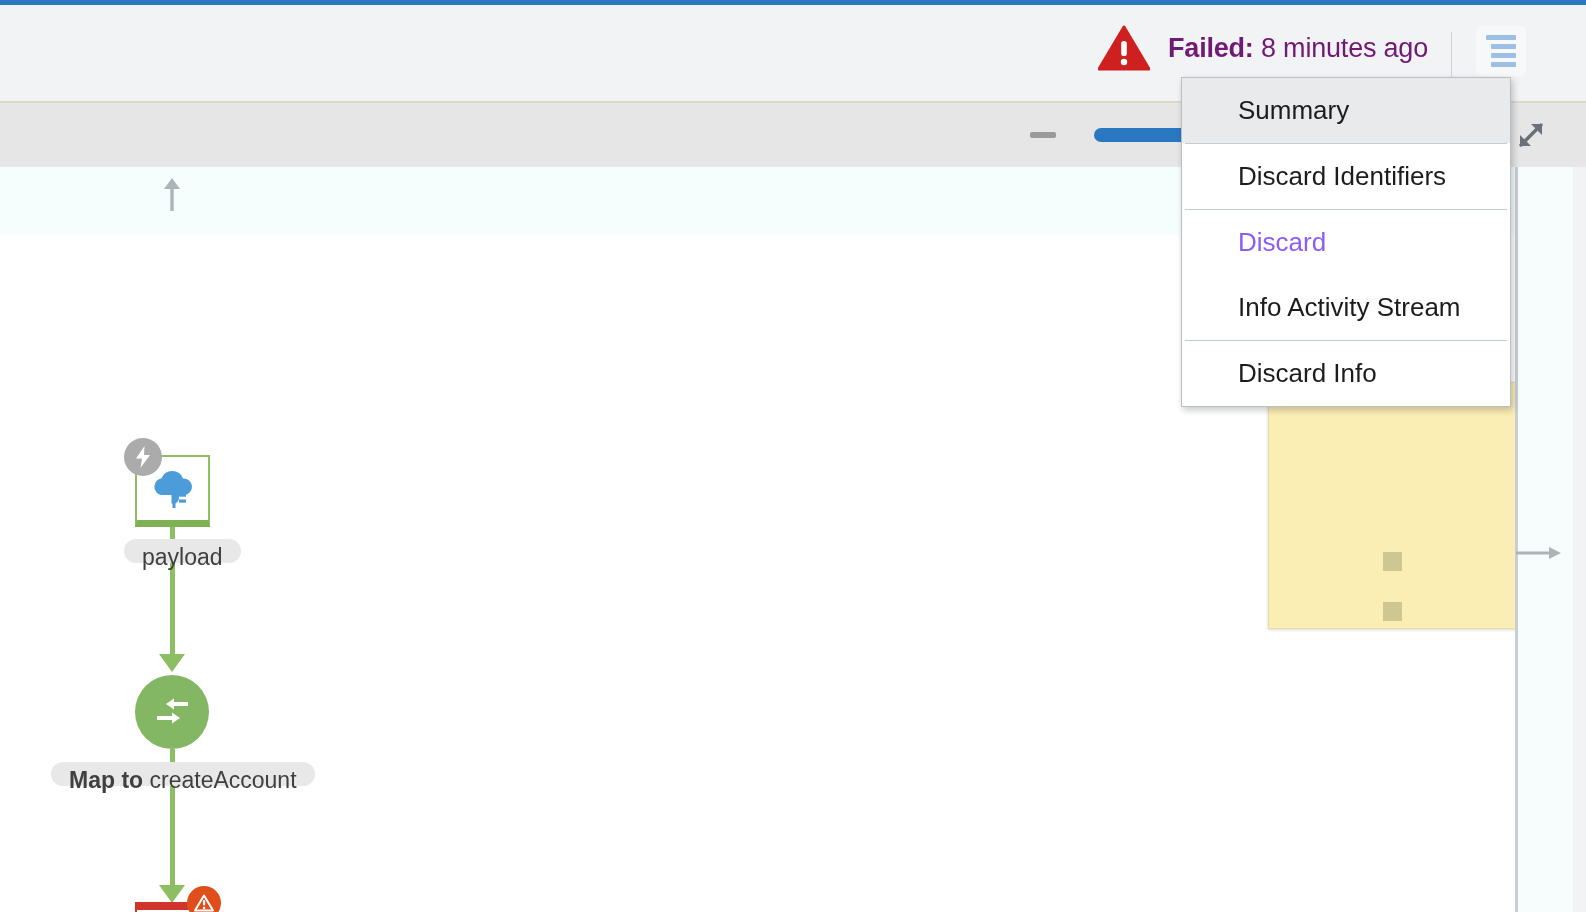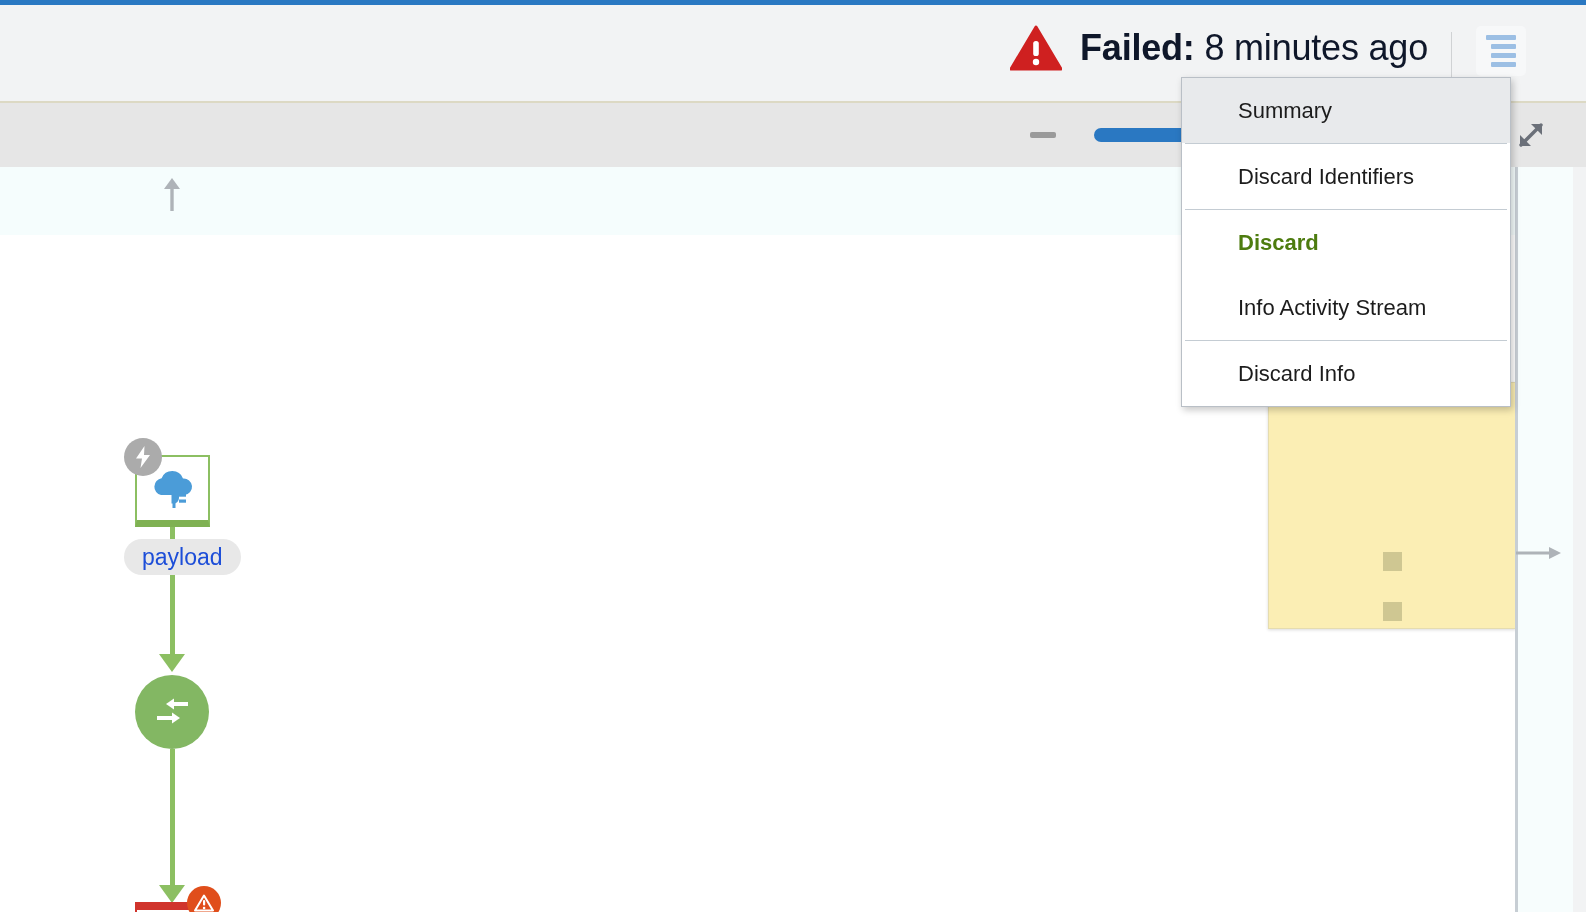--- a/index.html
+++ b/index.html
@@ -21,21 +21,21 @@
   .header {
     position: absolute; left: 0; top: 5px; width: 1586px; height: 96px;
     background: #f2f3f4;
   }
   .status-group {
     position: absolute; right: 158px; top: 20px;
     display: flex; align-items: center; gap: 18px;
   }
   .warn-triangle { width: 52px; height: 46px; display: block; }
   .status-text {
-    font-size: 36px; color: #0f172a; white-space: nowrap;
+    font-size: 27px; color: #701a75; white-space: nowrap;
     letter-spacing: -0.2px;
     text-align: right;
   }
   .status-text b { font-weight: bold; }
   .hdr-divider {
     position: absolute; right: 134px; top: 27px;
     width: 1px; height: 46px; background: #d0d2d4;
   }
   .menu-btn {
     position: absolute; right: 60px; top: 21px;
@@ -140,22 +140,22 @@
     position: absolute; left: 187px; top: 719px;
     width: 34px; height: 34px; border-radius: 50%;
     background: #e04e1b;
     display: flex; align-items: center; justify-content: center;
     cursor: pointer;
   }
 
   .label-pill {
     position: absolute;
     background: #e8e8e8; border-radius: 20px;
-    height: 36px; line-height: 36px;
-    padding: 0 18px; font-size: 23px; color: #1d4ed8;
+    height: 24px; line-height: 36px;
+    padding: 0 18px; font-size: 23px; color: #404040;
     white-space: nowrap; cursor: pointer;
   }
   .label-pill b { font-weight: bold; }
   .lbl-payload { left: 124px; top: 372px; }
   .lbl-map     { left: 51px;  top: 595px; }
 
   
   .conn {
     position: absolute; left: 170px; width: 5px; background: #8cbf62;
   }
@@ -188,25 +188,25 @@
   .dropdown {
     position: absolute; left: 1181px; top: 77px;
     width: 330px;
     background: #ffffff;
     border: 1px solid #b9bfc6;
     box-shadow: 2px 3px 7px rgba(0,0,0,0.22);
   }
   .menu-item {
     height: 65px; line-height: 65px;
     padding-left: 56px;
-    font-size: 22px; color: #1c1c1c;
+    font-size: 26px; color: #1c1c1c;
     white-space: nowrap; cursor: pointer;
   }
   .menu-item.highlight { background: #e8eaec; }
-  .menu-item.disabled { color: #4d7c0f; cursor: default; font-weight: bold; }
+  .menu-item.disabled { color: #8b5cf6; cursor: default; }
   .menu-sep { height: 1px; background: #c4ccd3; margin: 0 3px; }
 </style>
 </head>
 <body>
 
 <div id="root">
 
   <div class="top-accent"></div>
 
   <div class="header">
@@ -281,20 +281,23 @@
     <div class="node-map">
       <svg width="40" height="34" viewBox="0 0 40 34">
         <g fill="#ffffff">
           <rect x="20" y="7" width="16" height="4"></rect>
           <path d="M22 9 L30 3.5 L30 14.5 Z" transform="translate(-8,0)"></path>
           <rect x="5" y="21" width="16" height="4"></rect>
           <path d="M19 23 L11 17.5 L11 28.5 Z" transform="translate(9,0)"></path>
         </g>
       </svg>
     </div>
+    <div class="label-pill lbl-map">
+      <b>Map to </b><span>createAccount</span>
+    </div>
 
     <div class="node-create">
       
     </div>
     <div class="badge-error">
       <svg width="20" height="18" viewBox="0 0 20 18">
         <path d="M10 1.5 L19 16.5 L1 16.5 Z" fill="none" stroke="#ffffff" stroke-width="2" stroke-linejoin="round"></path>
         <rect x="9" y="6" width="2.2" height="5.5" rx="1" fill="#ffffff"></rect>
         <circle cx="10.1" cy="14" r="1.3" fill="#ffffff"></circle>
       </svg>

